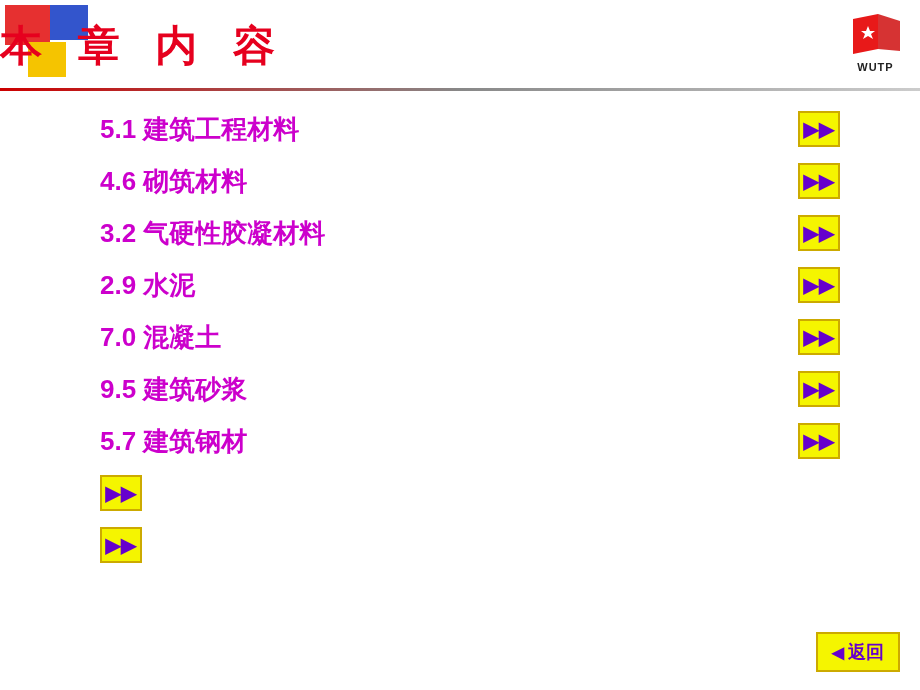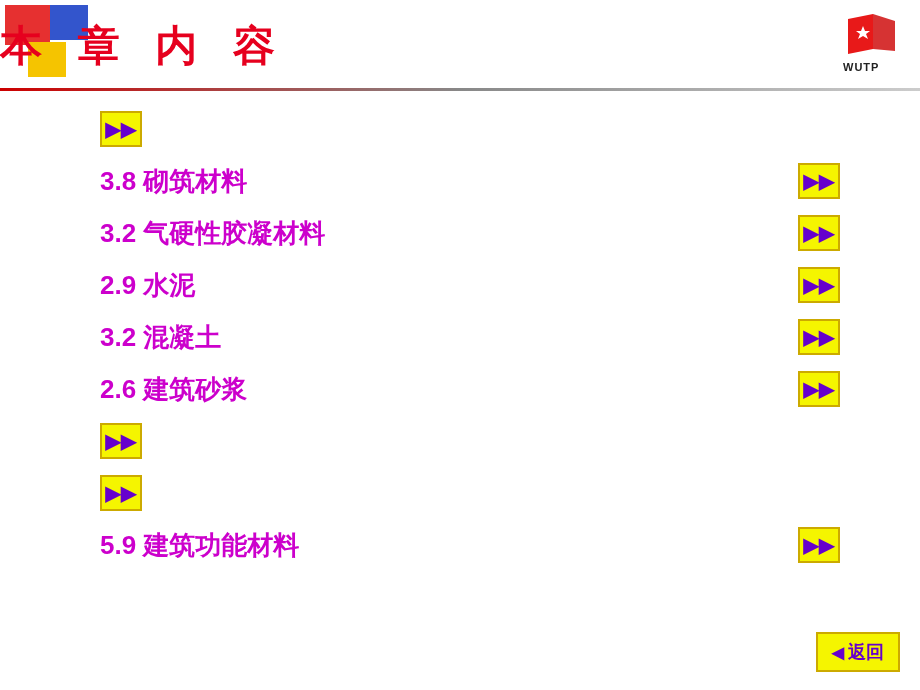--- a/index.html
+++ b/index.html
@@ -68,21 +68,21 @@
 
     
     .wutp-logo {
       position: absolute;
       top: 8px;
       right: 12px;
       width: 65px;
       height: 65px;
       display: flex;
       flex-direction: column;
-      align-items: flex-start;
+      align-items: center;
       justify-content: center;
     }
 
     .wutp-emblem {
       width: 55px;
       height: 50px;
       position: relative;
     }
 
     .wutp-text {
@@ -208,66 +208,67 @@
     <div class="wutp-text">WUTP</div>
   </div>
 
   <div class="page-title">本 章 内 容</div>
 
   <div class="divider-line"></div>
 
   <div class="menu-container">
 
   <div class="menu-item">
-        <div class="arrow-btn">
-          <span class="double-arrow">▶▶</span>
-        </div>
-      </div>
-      <div class="menu-item">
-        <span class="menu-label">3.8 砌筑材料</span>
+        <span class="menu-label">5.1 建筑工程材料</span>
+        <div class="arrow-btn">
+          <span class="double-arrow">▶▶</span>
+        </div>
+      </div>
+      <div class="menu-item">
+        <span class="menu-label">4.6 砌筑材料</span>
         <div class="arrow-btn">
           <span class="double-arrow">▶▶</span>
         </div>
       </div>
       <div class="menu-item">
         <span class="menu-label">3.2 气硬性胶凝材料</span>
         <div class="arrow-btn">
           <span class="double-arrow">▶▶</span>
         </div>
       </div>
       <div class="menu-item">
         <span class="menu-label">2.9 水泥</span>
         <div class="arrow-btn">
           <span class="double-arrow">▶▶</span>
         </div>
       </div>
       <div class="menu-item">
-        <span class="menu-label">3.2 混凝土</span>
-        <div class="arrow-btn">
-          <span class="double-arrow">▶▶</span>
-        </div>
-      </div>
-      <div class="menu-item">
-        <span class="menu-label">2.6 建筑砂浆</span>
-        <div class="arrow-btn">
-          <span class="double-arrow">▶▶</span>
-        </div>
-      </div>
-      <div class="menu-item">
-        <div class="arrow-btn">
-          <span class="double-arrow">▶▶</span>
-        </div>
-      </div>
-      <div class="menu-item">
-        <div class="arrow-btn">
-          <span class="double-arrow">▶▶</span>
-        </div>
-      </div>
-      <div class="menu-item">
-        <span class="menu-label">5.9 建筑功能材料</span>
+        <span class="menu-label">7.0 混凝土</span>
+        <div class="arrow-btn">
+          <span class="double-arrow">▶▶</span>
+        </div>
+      </div>
+      <div class="menu-item">
+        <span class="menu-label">9.5 建筑砂浆</span>
+        <div class="arrow-btn">
+          <span class="double-arrow">▶▶</span>
+        </div>
+      </div>
+      <div class="menu-item">
+        <span class="menu-label">5.7 建筑钢材</span>
+        <div class="arrow-btn">
+          <span class="double-arrow">▶▶</span>
+        </div>
+      </div>
+      <div class="menu-item">
+        <div class="arrow-btn">
+          <span class="double-arrow">▶▶</span>
+        </div>
+      </div>
+      <div class="menu-item">
         <div class="arrow-btn">
           <span class="double-arrow">▶▶</span>
         </div>
       </div>
     </div>
 
   <div class="return-btn">
     <span class="return-arrow">◀</span>
     <span>返回</span>
   </div>

